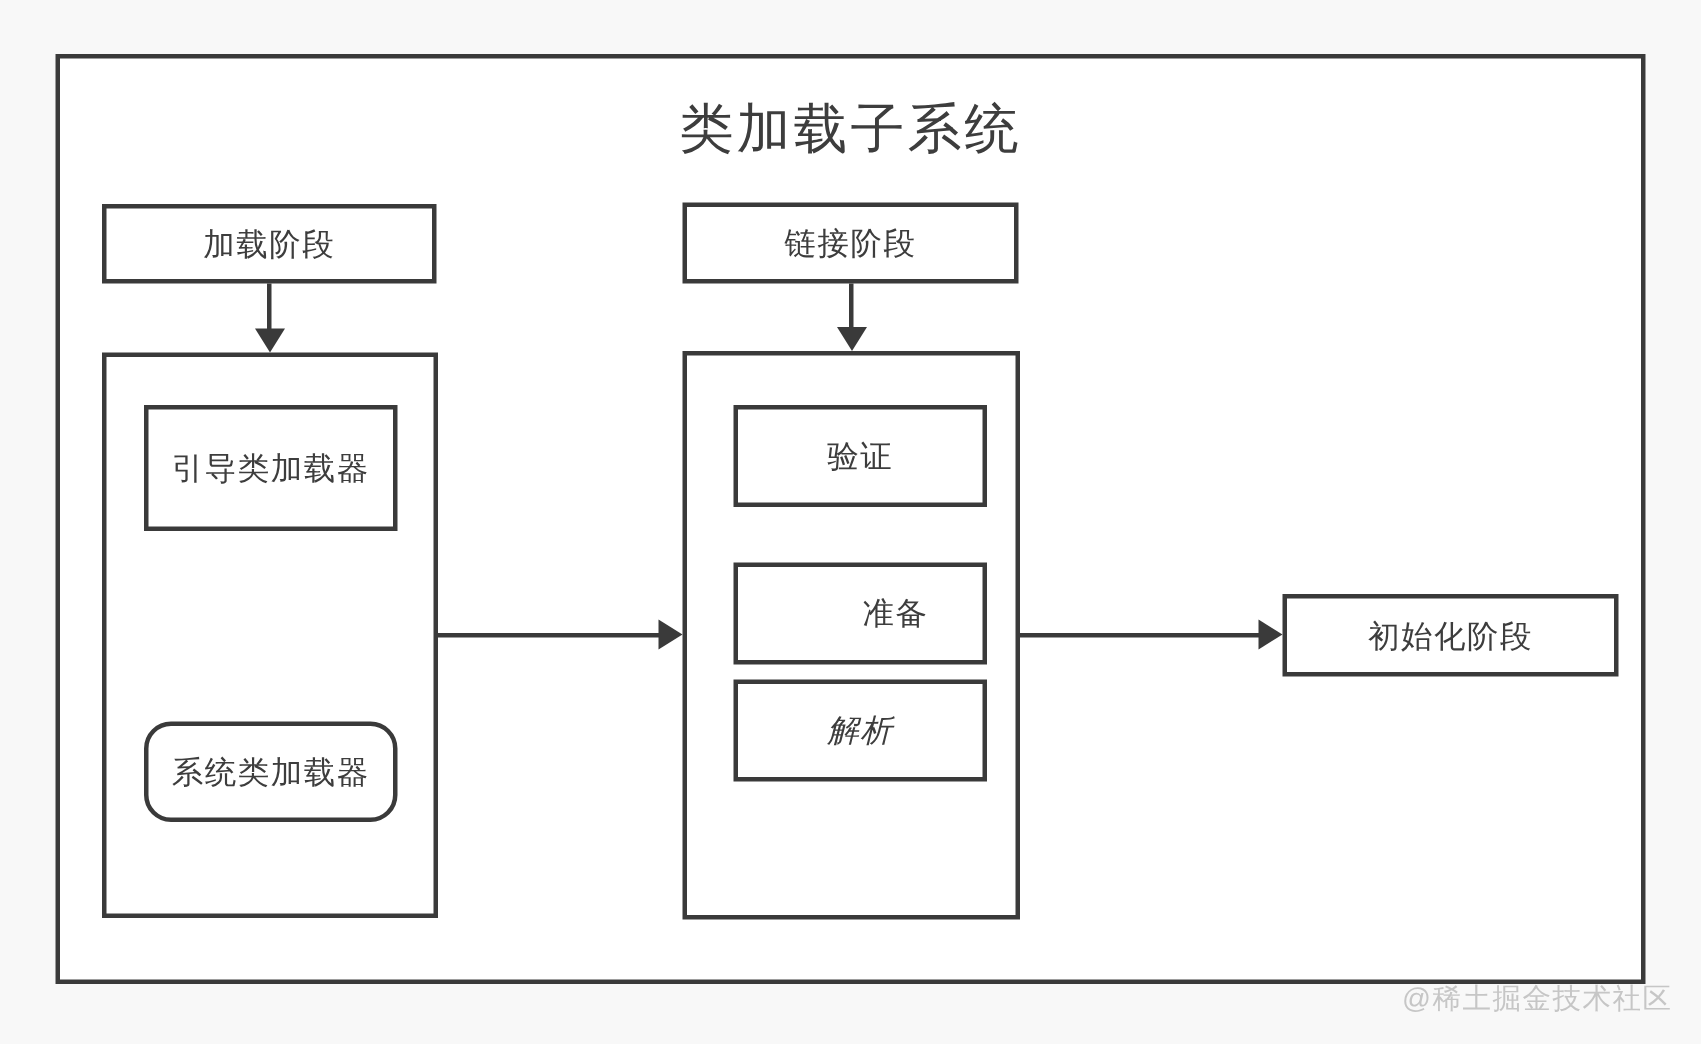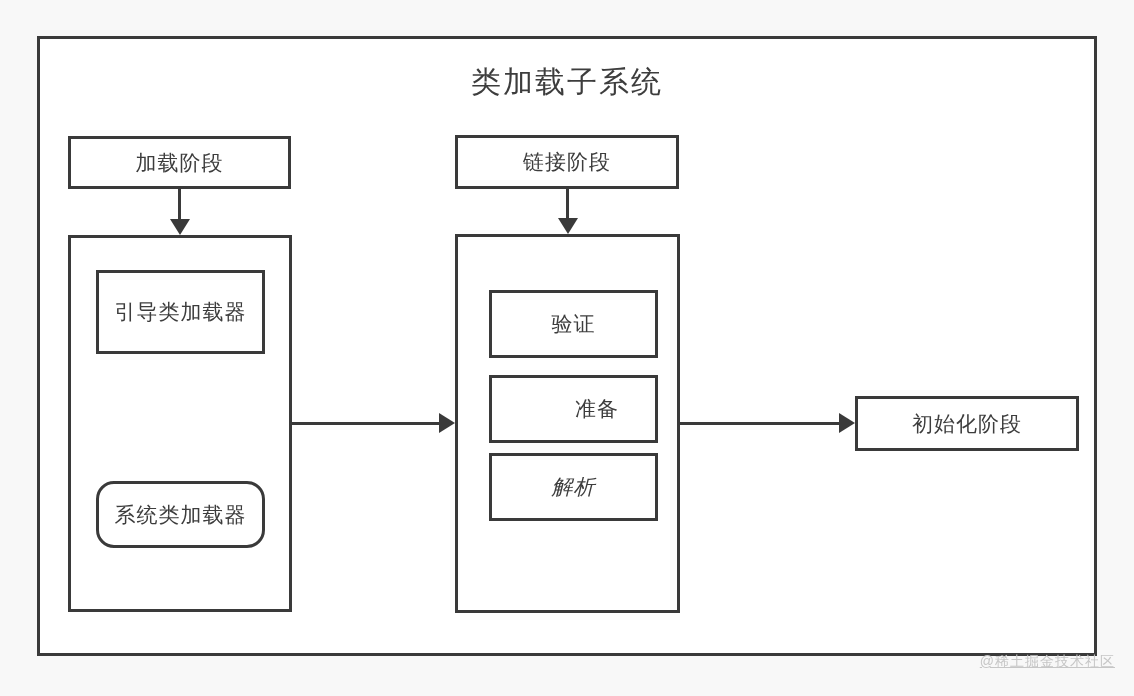--- a/index.html
+++ b/index.html
@@ -19,21 +19,21 @@
   .page{position:absolute;inset:0;}
   .frame{
     position:absolute;left:37px;top:36px;width:1060px;height:620px;
     background:var(--canvas-bg);
     border:3px solid var(--line);
     box-sizing:border-box;
   }
   .title{
     position:absolute;left:37px;top:62px;width:1060px;
     text-align:center;
-    font-size:30px;letter-spacing:2px;
+    font-size:36px;letter-spacing:2px;
     color:var(--text);
   }
   .node{
     position:absolute;
     border:3px solid var(--line);
     background:var(--canvas-bg);
     box-sizing:border-box;
     display:flex;align-items:center;justify-content:center;
     font-size:21px;color:var(--text);
     letter-spacing:1px;
@@ -51,23 +51,22 @@
     border-right:10px solid transparent;
     border-top:16px solid var(--line);
   }
   .head-right{
     border-top:10px solid transparent;
     border-bottom:10px solid transparent;
     border-left:16px solid var(--line);
   }
   .watermark{
     position:absolute;right:19px;top:653px;
-    font-size:14px;color:var(--watermark);
+    font-size:19px;color:var(--watermark);
     letter-spacing:1px;
-    text-decoration:underline;
   }
 </style>
 </head>
 <body>
 
 <div class="page">
 
   <div class="frame"></div>
 
   <div class="title">类加载子系统</div>
@@ -76,21 +75,21 @@
 
   <div class="group" style="left:68px;top:235px;width:224px;height:377px;"></div>
 
   <div class="node" style="left:96px;top:270px;width:169px;height:84px;">引导类加载器</div>
   <div class="node" style="left:96px;top:481px;width:169px;height:67px;border-radius:18px;">系统类加载器</div>
 
   <div class="node" style="left:455px;top:135px;width:224px;height:54px;">链接阶段</div>
 
   <div class="group" style="left:455px;top:234px;width:225px;height:379px;"></div>
 
-  <div class="node" style="left:489px;top:270px;width:169px;height:68px;margin-top:20px;">验证</div>
+  <div class="node" style="left:489px;top:270px;width:169px;height:68px;">验证</div>
   <div class="node" style="left:489px;top:375px;width:169px;height:68px;padding-left:47px;">准备</div>
   <div class="node" style="left:489px;top:453px;width:169px;height:68px;font-style:italic;">解析</div>
 
   <div class="node" style="left:855px;top:396px;width:224px;height:55px;">初始化阶段</div>
 
   <div>
     <div class="shaft" style="left:178px;top:189px;width:3px;height:31px;"></div>
     <div class="head head-down" style="left:170px;top:219px;"></div>
   </div>
 

